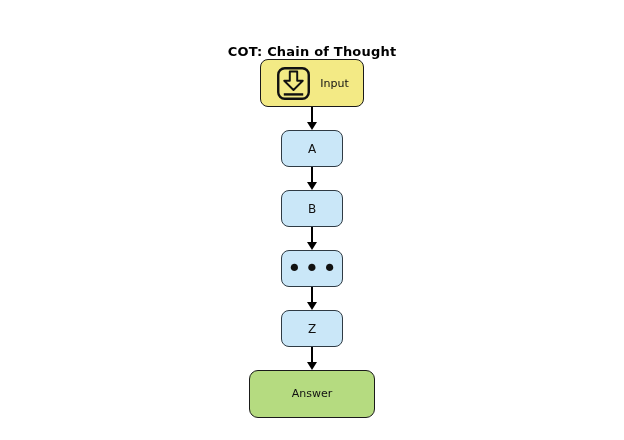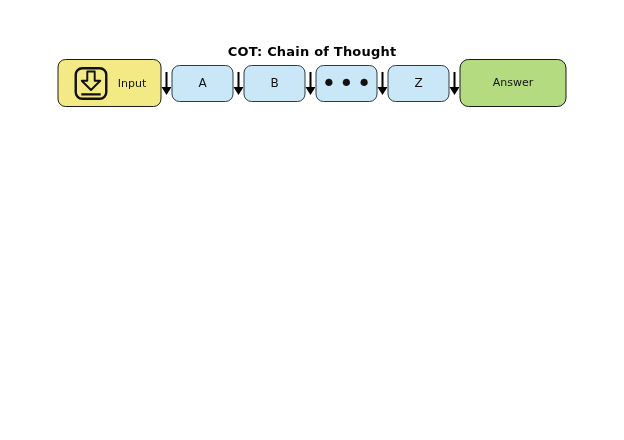--- a/index.html
+++ b/index.html
@@ -26,21 +26,21 @@
     color: #000;
     letter-spacing: 0.2px;
     margin-top: 29px;
   }
   .flow {
     position: absolute;
     top: 59px;
     left: 50%;
     transform: translateX(-50%);
     display: flex;
-    flex-direction: row;
+    flex-direction: column;
     align-items: center;
   }
   .node {
     box-sizing: border-box;
     display: flex;
     align-items: center;
     justify-content: center;
     color: #111;
   }
   .input-node {
@@ -67,21 +67,21 @@
     border-radius: 8px;
     font-size: 12px;
   }
   .step-node.dots .label {
     font-size: 25px;
     letter-spacing: 3px;
     line-height: 1;
     text-indent: 3px; 
   }
   .answer-node {
-    width: 107px;
+    width: 126px;
     height: 48px;
     background: var(--answer-fill, #B5DB80);
     border: 1.5px solid #1a1a1a;
     border-radius: 9px;
     flex-direction: column;
     font-size: 11px;
     line-height: 16px;
   }
   .arrow {
     height: 23px;

